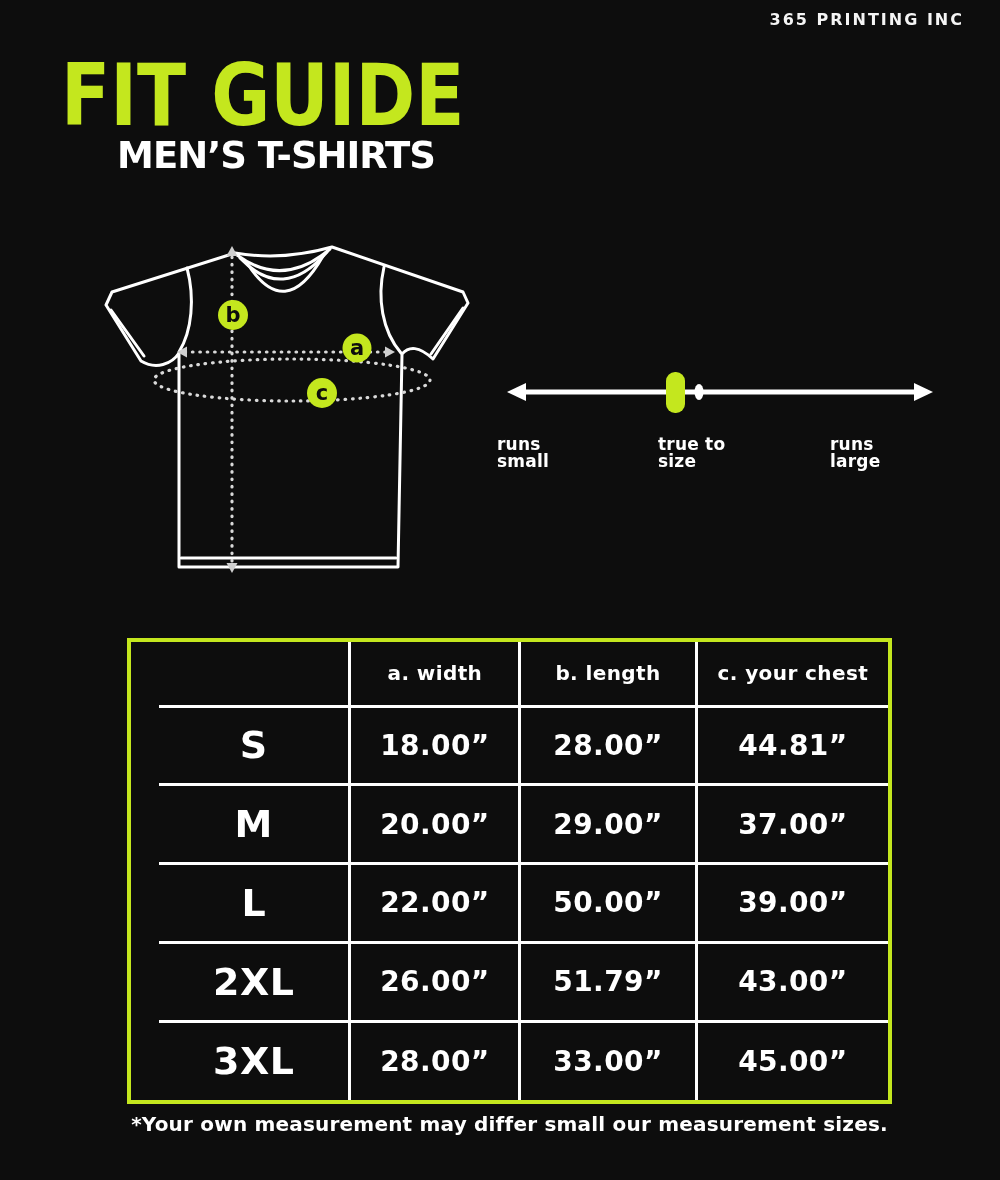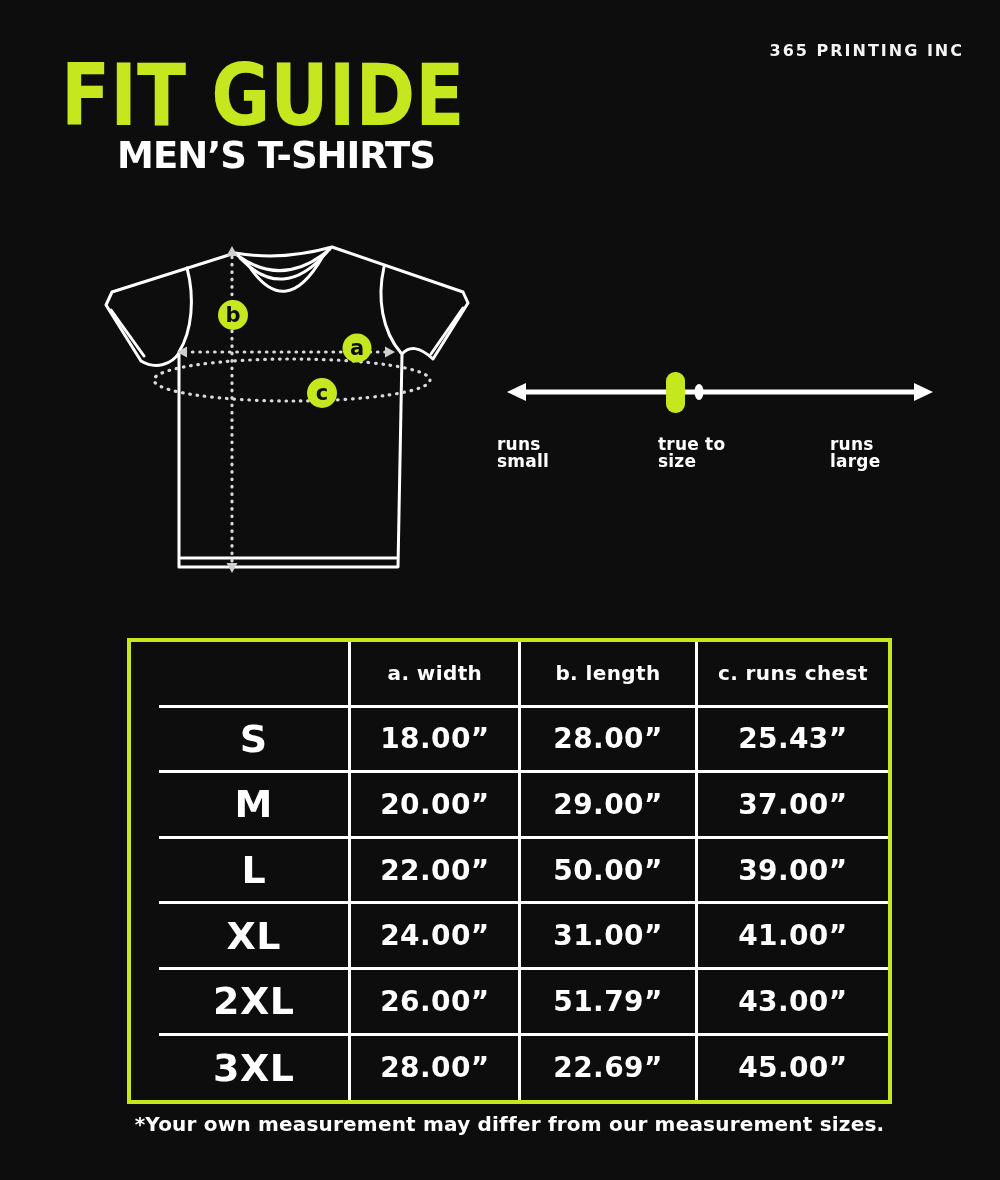--- a/index.html
+++ b/index.html
@@ -7,21 +7,21 @@
     --accent:#c4e71e;
     --white:#ffffff;
   }
   html,body{margin:0;padding:0;background:#000;}
   .canvas{
     position:relative;width:1000px;height:1180px;background:var(--bg);
     font-family:"DejaVu Sans","Liberation Sans",sans-serif;color:var(--white);
     overflow:hidden;
   }
   .brand{
-    position:absolute;top:41px;right:36px;
+    position:absolute;top:10px;right:36px;
     font-size:16px;font-weight:bold;letter-spacing:2px;color:#f4f4f4;white-space:nowrap;
   }
   .title{
     position:absolute;left:61px;top:53px;margin:0;
     font-size:72px;line-height:1;font-weight:bold;color:var(--accent);
     transform:scaleY(1.18);transform-origin:left top;white-space:nowrap;letter-spacing:0;
   }
   .subtitle{
     position:absolute;left:60px;top:137px;width:375px;line-height:1;
     text-align:right;font-size:37px;font-weight:bold;letter-spacing:-1px;white-space:nowrap;
@@ -123,59 +123,53 @@
           <col class="c0">
           <col class="c1">
           <col class="c2">
           <col class="c3">
         </colgroup>
       <thead>
         <tr>
           <th></th>
           <th>a. width</th>
           <th>b. length</th>
-          <th>c. runs chest</th>
+          <th>c. your chest</th>
         </tr>
       </thead>
       <tbody>
         <tr>
           <th>S</th>
           <td>18.00”</td>
           <td>28.00”</td>
-          <td>25.43”</td>
+          <td>44.81”</td>
         </tr>
         <tr>
           <th>M</th>
           <td>20.00”</td>
           <td>29.00”</td>
           <td>37.00”</td>
         </tr>
         <tr>
           <th>L</th>
           <td>22.00”</td>
           <td>50.00”</td>
           <td>39.00”</td>
         </tr>
         <tr>
-          <th>XL</th>
-          <td>24.00”</td>
-          <td>31.00”</td>
-          <td>41.00”</td>
-        </tr>
-        <tr>
           <th>2XL</th>
           <td>26.00”</td>
           <td>51.79”</td>
           <td>43.00”</td>
         </tr>
         <tr>
           <th>3XL</th>
           <td>28.00”</td>
-          <td>22.69”</td>
+          <td>33.00”</td>
           <td>45.00”</td>
         </tr>
       </tbody>
     </table>
   </div>
 
-  <div class="footnote">*Your own measurement may differ from our measurement sizes.</div>
+  <div class="footnote">*Your own measurement may differ small our measurement sizes.</div>
 
 </div>
 
 </body></html>

